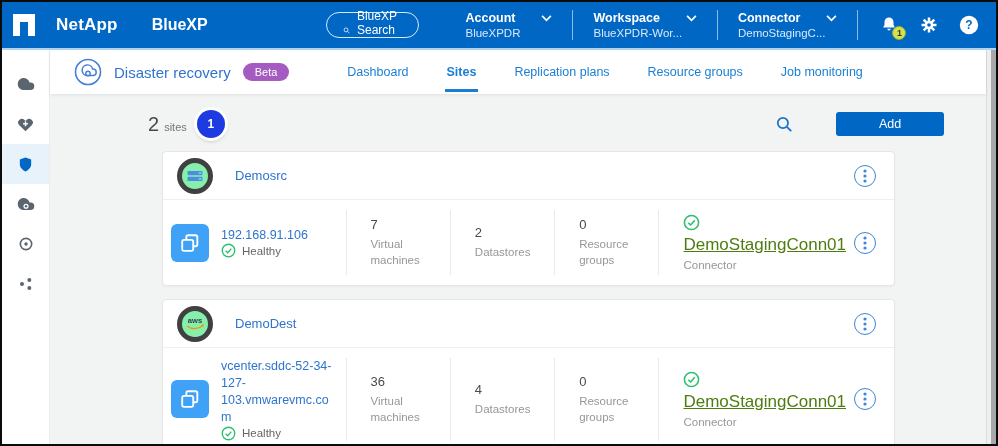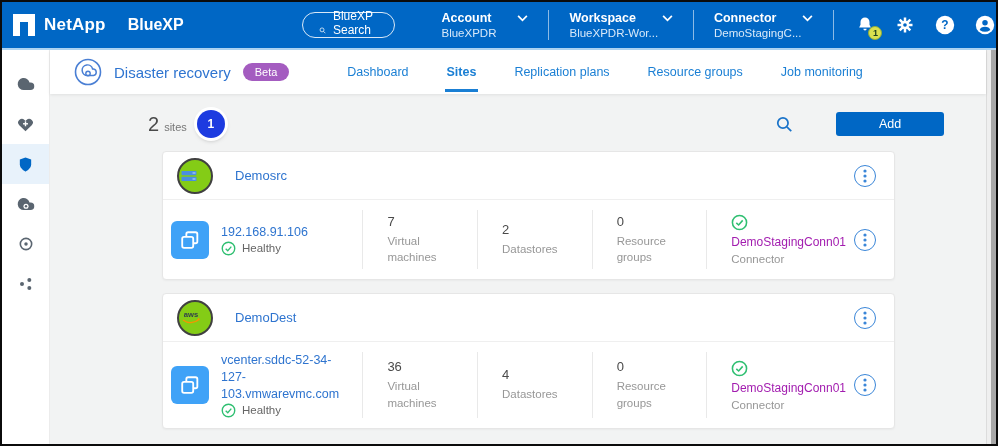--- a/index.html
+++ b/index.html
@@ -1,21 +1,21 @@
 <!DOCTYPE html>
 <html><head>
 <meta charset="utf-8">
 <style>
   * { margin:0; padding:0; box-sizing:border-box; }
   html,body { width:998px; height:446px; font-family:"Liberation Sans","DejaVu Sans",sans-serif; }
   .screen { width:998px; height:446px; border:2px solid #0b0b0b; background:#fff; display:flex; flex-direction:column; overflow:hidden; }
 
   
   .topbar { height:48px; background:#0067C5; display:flex; align-items:center; color:#fff; padding:0 14px 0 10px; border-bottom:2px solid #aed4f2; flex:0 0 auto; }
-  .brand { display:flex; align-items:center; gap:8px; margin-right:40px; }
+  .brand { display:flex; align-items:center; gap:20px; margin-right:40px; }
   .brand-mark { width:24px; height:24px; display:block; }
   .brand-netapp { font-size:17px; font-weight:bold; letter-spacing:.2px; }
   .brand-product { font-size:16px; font-weight:bold; margin-left:14px; }
   .search-pill { display:flex; align-items:flex-end; gap:7px; border:1px solid rgba(255,255,255,.85); border-radius:14px; height:26px; padding:0 16px; font-size:12px; color:#fff; margin-left:78px; cursor:pointer; }
   .hdr-menus { display:flex; align-items:center; margin-left:26px; }
   .hdr-menu { padding:0 20px; cursor:pointer; min-width:112px; }
   .hdr-menu .lbl { font-size:12.5px; font-weight:bold; display:flex; align-items:center; gap:26px; }
   .hdr-menu .val { font-size:11.5px; color:#d8e9f9; margin-top:2px; }
   .hdr-sep { width:1px; height:30px; background:rgba(255,255,255,.55); }
   .hdr-icons { display:flex; align-items:center; gap:14px; margin-left:18px; }
@@ -44,34 +44,34 @@
   .toolbar { display:flex; align-items:center; width:796px; }
   .count-num { font-size:20px; color:#4a4a4a; }
   .count-lbl { font-size:11px; color:#777; margin-left:5px; margin-top:6px; }
   .annot { width:28px; height:28px; border-radius:50%; background:#1d3be0; color:#fff; font-size:12px; font-weight:bold; display:flex; align-items:center; justify-content:center; margin-left:10px; box-shadow:0 0 0 3px #fff, 0 2px 5px rgba(0,0,0,.35); }
   .toolbar-right { margin-left:auto; display:flex; align-items:center; gap:42px; }
   .search-btn { cursor:pointer; display:flex; }
   .add-btn { width:108px; height:24px; background:#0067C5; color:#fff; border:none; border-radius:3px; font-size:12.5px; cursor:pointer; font-family:inherit; }
 
   .card { width:733px; background:#fff; border:1px solid #e6e6e6; border-radius:4px; margin:13px 0 0 14px; box-shadow:0 1px 2px rgba(0,0,0,.04); }
   .card-head { height:48px; display:flex; align-items:center; padding:0 18px 0 14px; border-bottom:1px solid #efefef; }
-  .avatar { width:36px; height:36px; border-radius:50%; border:2px solid #404040; display:flex; align-items:center; justify-content:flex-start; background:#84cc16; }
+  .avatar { width:36px; height:36px; border-radius:50%; border:5px solid #404040; display:flex; align-items:center; justify-content:center; background:#86efac; }
   .site-name { font-size:13px; color:#2e74cf; margin-left:22px; cursor:pointer; }
   .kebab { margin-left:auto; width:22px; height:22px; border:1.5px solid #3a86d8; border-radius:50%; display:flex; align-items:center; justify-content:center; cursor:pointer; background:#fff; flex:0 0 auto; }
   .card-body { display:flex; align-items:center; padding:10px 18px 10px 8px; min-height:72px; }
   .tile { width:38px; height:38px; border-radius:6px; background:#3fa2f7; display:flex; align-items:center; justify-content:center; flex:0 0 auto; }
   .host-col { width:142px; margin-left:12px; padding-right:8px; }
   .host-link { font-size:12.5px; color:#2e74cf; cursor:pointer; word-break:break-word; line-height:1.35; }
   .status-row { display:flex; align-items:center; gap:6px; }
   .status-txt { font-size:11.5px; color:#666; }
   .stat-col { width:115px; padding:4px 8px 4px 24px; border-left:1px solid #e9e9e9; align-self:stretch; display:flex; flex-direction:column; justify-content:center; }
   .stat-val { font-size:13px; color:#4a4a4a; }
   .stat-lbl { font-size:11.5px; color:#979797; margin-top:4px; line-height:1.4; width:62px; }
   .conn-col { flex:1; padding:4px 8px 4px 24px; border-left:1px solid #e9e9e9; align-self:stretch; display:flex; flex-direction:column; justify-content:center; }
-  .conn-name { font-size:12px; color:#a21caf; margin-top:4px; }
+  .conn-name { font-size:17px; color:#4d7c0f; margin-top:4px;text-decoration:underline; }
   .conn-lbl { font-size:11.5px; color:#979797; margin-top:4px; }
 
   .scrollbar { width:10px; background:linear-gradient(to right,#efefef 50%,#a8a8a8 50%); border-left:1px solid #dcdcdc; flex:0 0 auto; cursor:pointer; }
 </style>
 </head>
 <body>
 
 <div class="screen">
 
   <div class="topbar">

